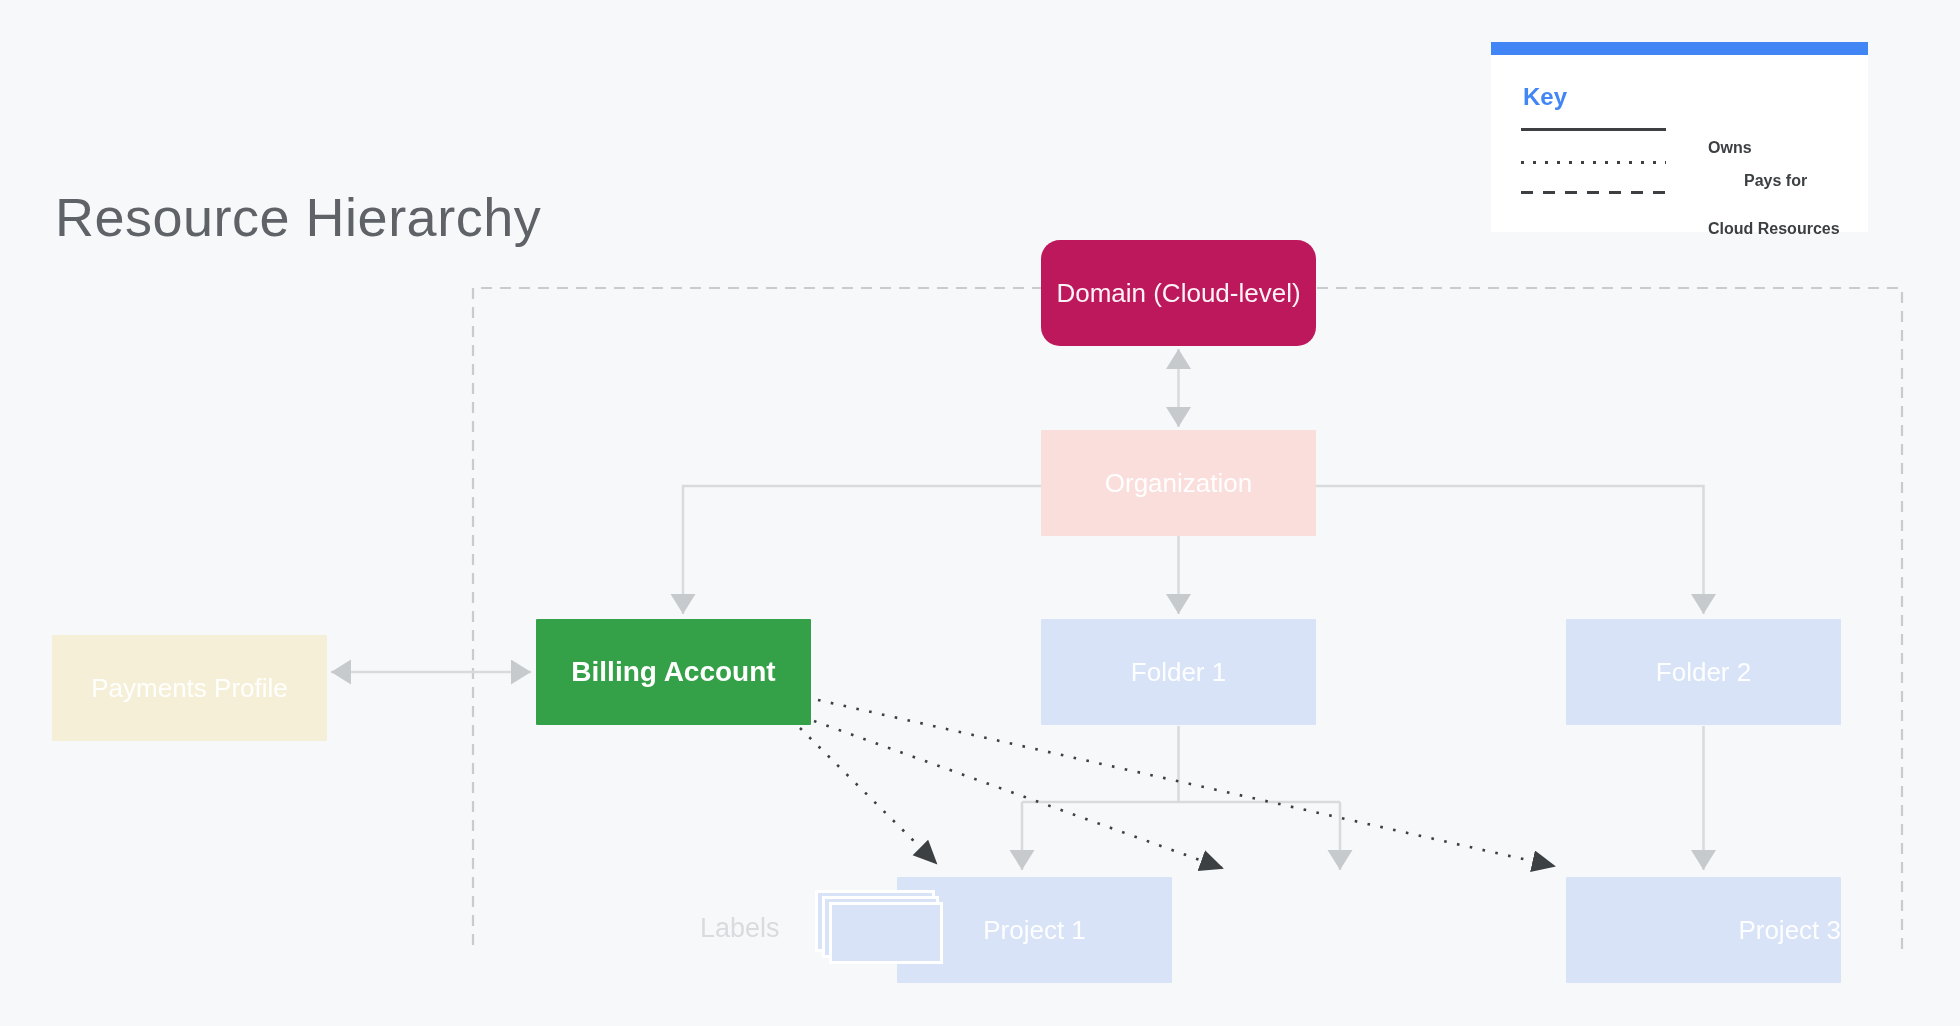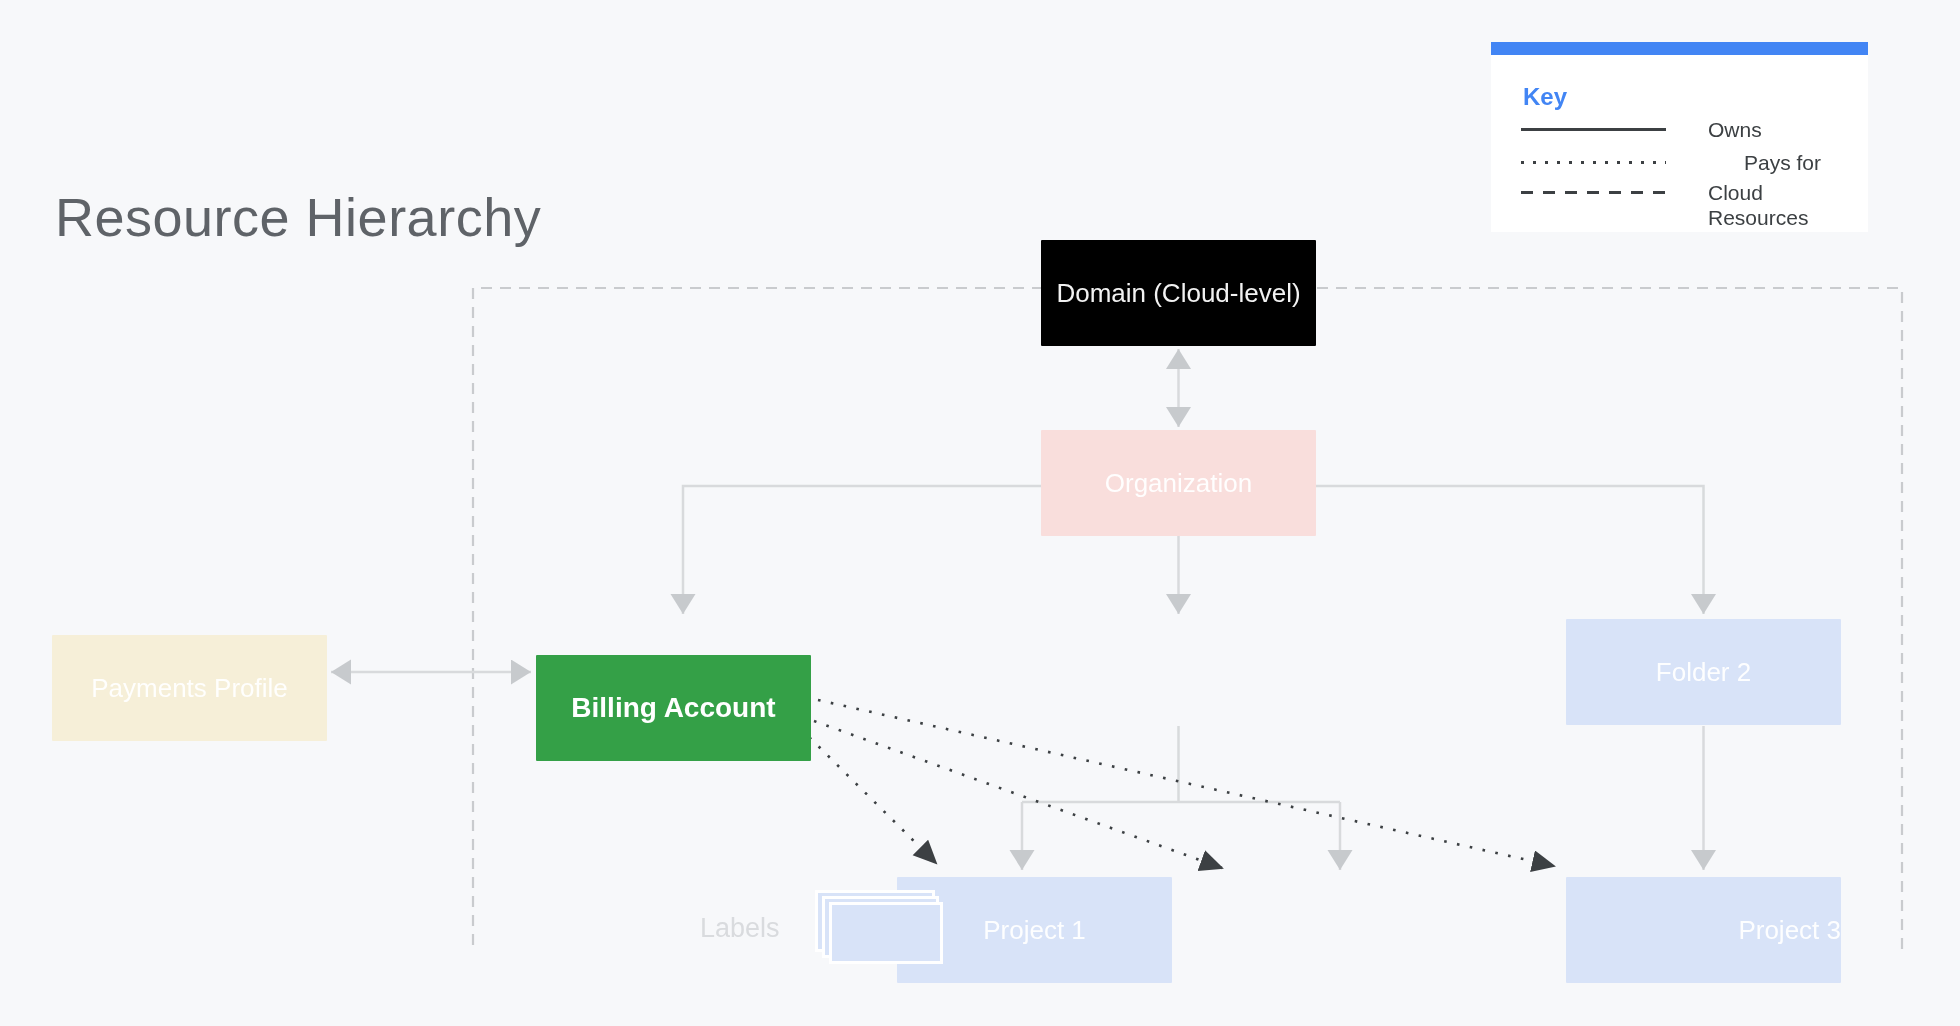--- a/index.html
+++ b/index.html
@@ -80,21 +80,21 @@
   .legend-row.r1{height:30px;}
   .legend-row.r2{height:36px;gap:36px;}
   .legend-row.r3{height:54px;align-items:flex-start;}
   .legend-row.r3 .sample{margin-top:11px;}
   .sample{width:145px;height:3px;flex:0 0 auto;}
   .sample.solid {background:var(--dark,#3C4043);}
   .sample.dotted{background:repeating-linear-gradient(90deg,var(--dark,#3C4043) 0 3px,transparent 3px 12px);}
   .sample.dashed{background:repeating-linear-gradient(90deg,var(--dark,#3C4043) 0 12px,transparent 12px 22px);}
   .legend-label{
     margin-left:42px;width:140px;
-    font-size:21px;font-weight:normal;color:var(--dark,#3C4043);line-height:25px;
+    font-size:16px;font-weight:bold;color:var(--dark,#3C4043);line-height:25px;margin-top:36px;
   }
 </style>
 </head>
 <body>
 
 <div class="canvas">
 
   <div class="page-title">Resource Hierarchy</div>
 
   <svg class="edges" width="1960" height="1026" viewBox="0 0 1960 1026">
@@ -117,31 +117,34 @@
     <path class="edge" d="M1178.5 726 V802 M1022 802 H1340"></path>
     <path class="edge" d="M1022 802 V870" marker-end="url(#ag)"></path>
     <path class="edge" d="M1340 802 V870" marker-end="url(#ag)"></path>
     <path class="edge" d="M1703.5 726 V870" marker-end="url(#ag)"></path>
 
     <line class="dotted" x1="800" y1="728" x2="936" y2="863" marker-end="url(#ad)"></line>
     <line class="dotted" x1="814" y1="721" x2="1222" y2="868" marker-end="url(#ad)"></line>
     <line class="dotted" x1="818" y1="700" x2="1554" y2="866" marker-end="url(#ad)"></line>
   </svg>
 
-  <div class="node domain" style="background-color: #000000;">
+  <div class="node domain" style="background-color: #be185d; border-radius: 19px;">
     <span>Domain (Cloud-level)</span>
   </div>
   <div class="node organization" style="background-color: rgb(249, 222, 220);">
     <span>Organization</span>
   </div>
   <div class="node payments" style="background-color: rgb(246, 239, 216);">
     <span>Payments Profile</span>
   </div>
-  <div class="node billing" style="background-color: rgb(52, 160, 71); margin-top: 36px;">
+  <div class="node billing" style="background-color: rgb(52, 160, 71);">
     <span>Billing Account</span>
+  </div>
+  <div class="node folder1" style="background-color: rgb(216, 227, 248);">
+    <span>Folder 1</span>
   </div>
   <div class="node folder2" style="background-color: rgb(216, 227, 248);">
     <span>Folder 2</span>
   </div>
   <div class="node project1" style="background-color: rgb(216, 227, 248);">
     <span>Project 1</span>
   </div>
   <div class="node project3" style="background-color: rgb(216, 227, 248);">
     <span>Project 3</span>
   </div>

